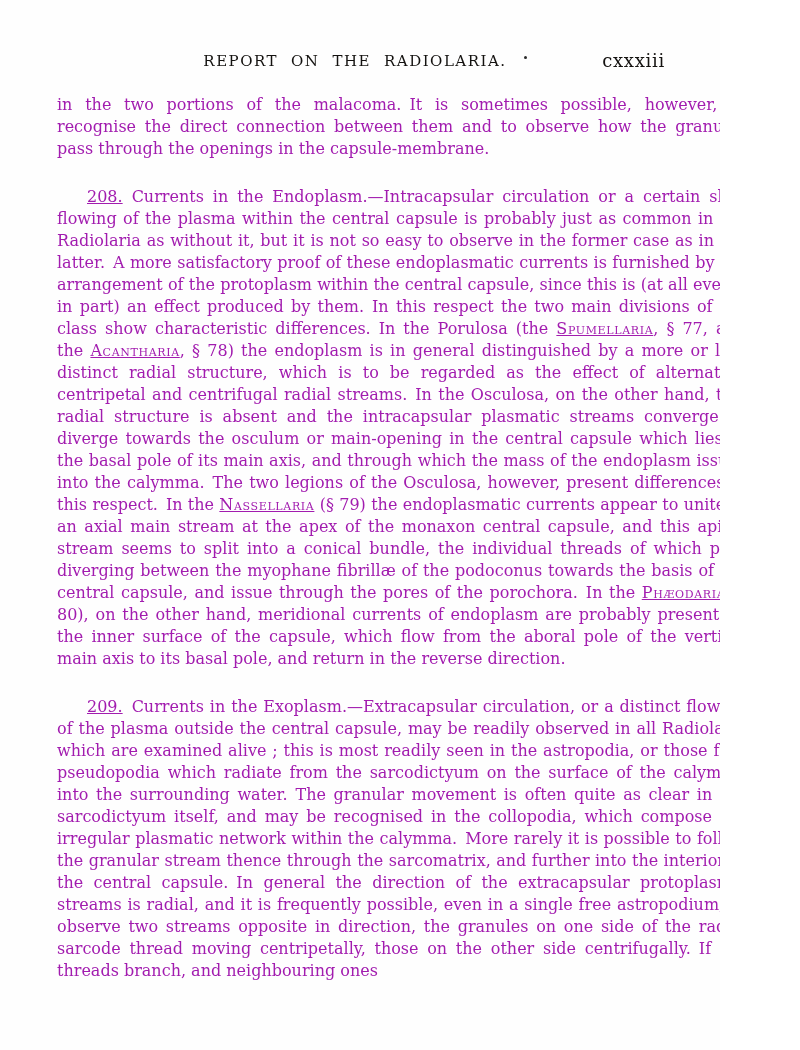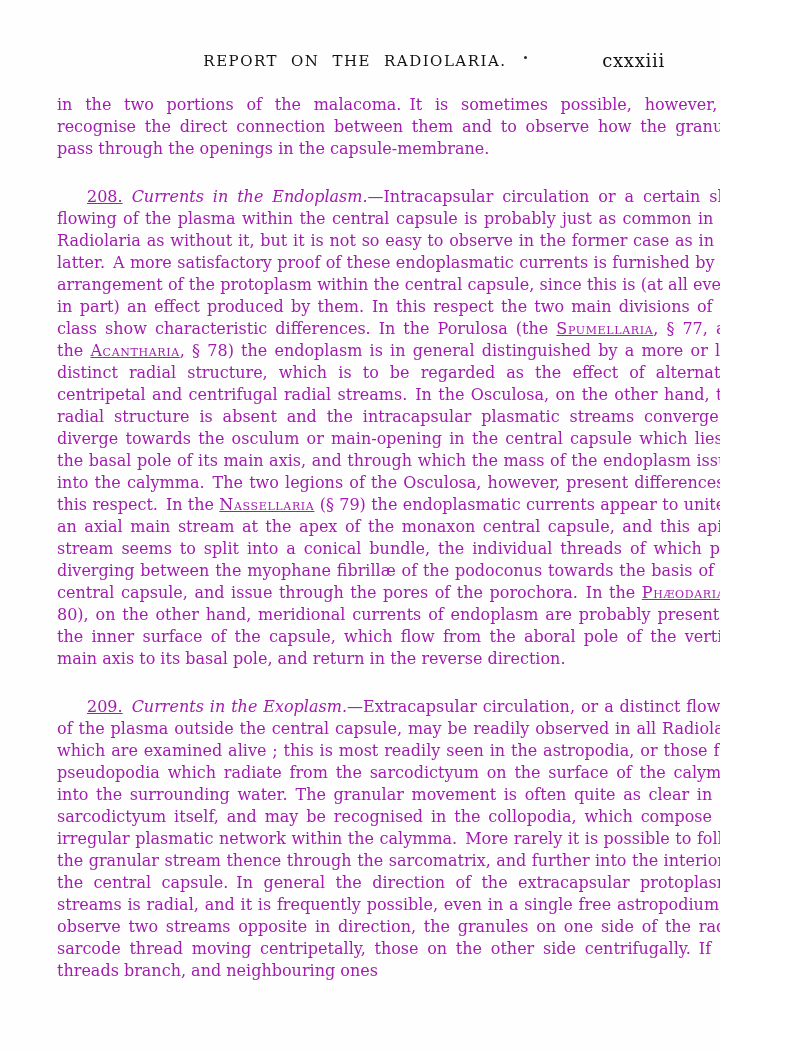--- a/index.html
+++ b/index.html
@@ -68,21 +68,20 @@
     margin-top: 26px;
   }
   .para.indent {
     text-indent: 30px;
   }
   .pnum {
     margin-right: 9px;
     text-decoration: underline;
   }
   .italic {
-    font-style: italic;
   }
   .sc {
     font-variant: small-caps;
     letter-spacing: 0.04em;
     text-decoration: underline;
   }
 </style>
 </head>
 <body>
 

